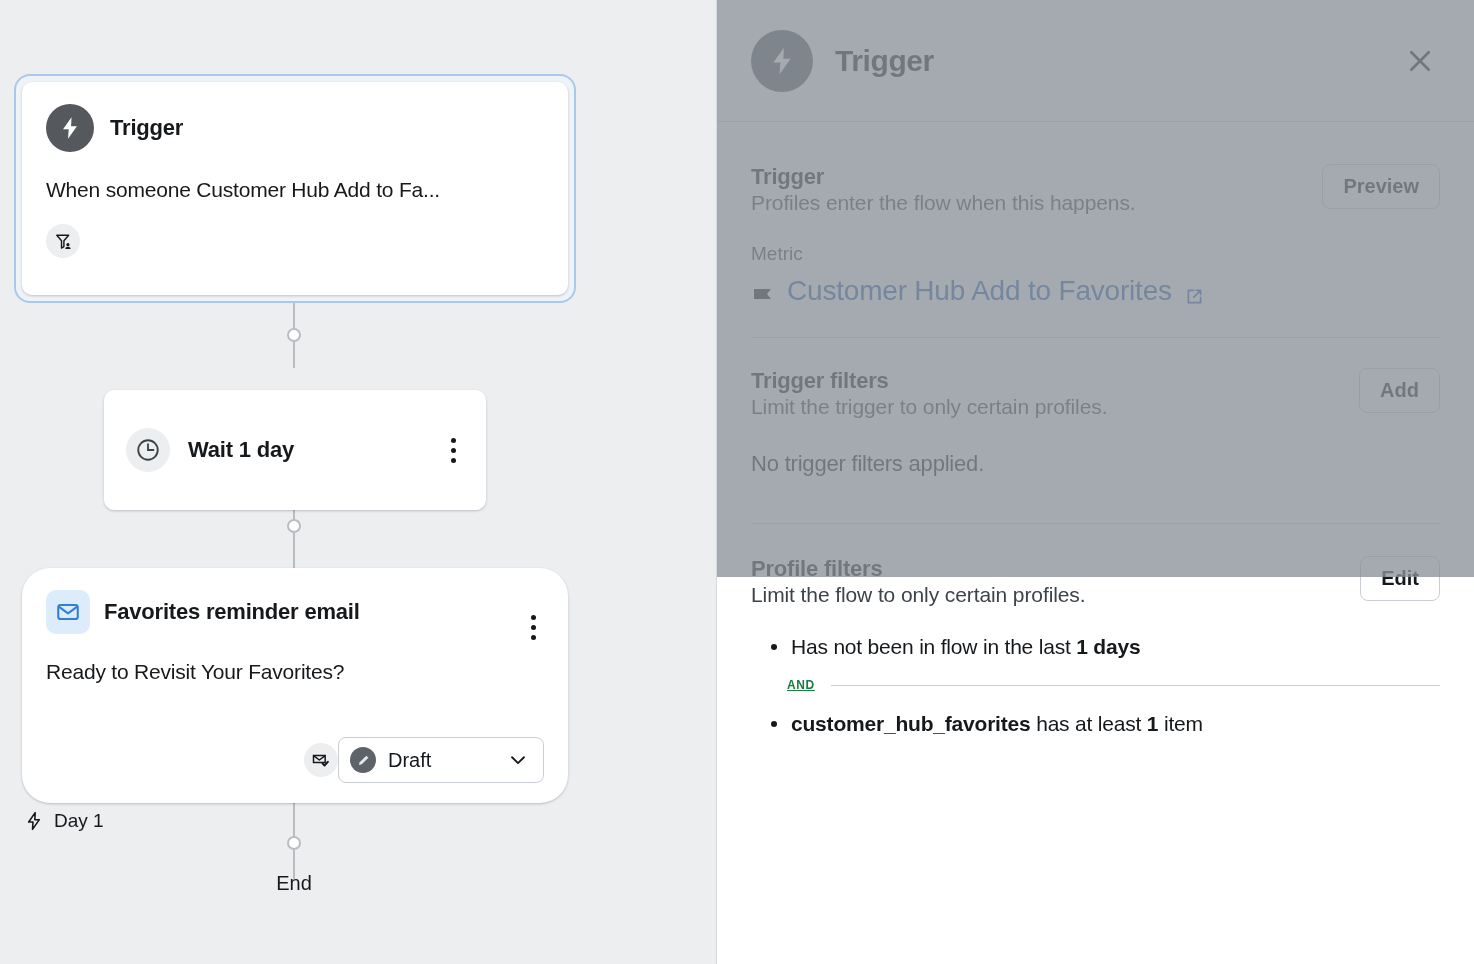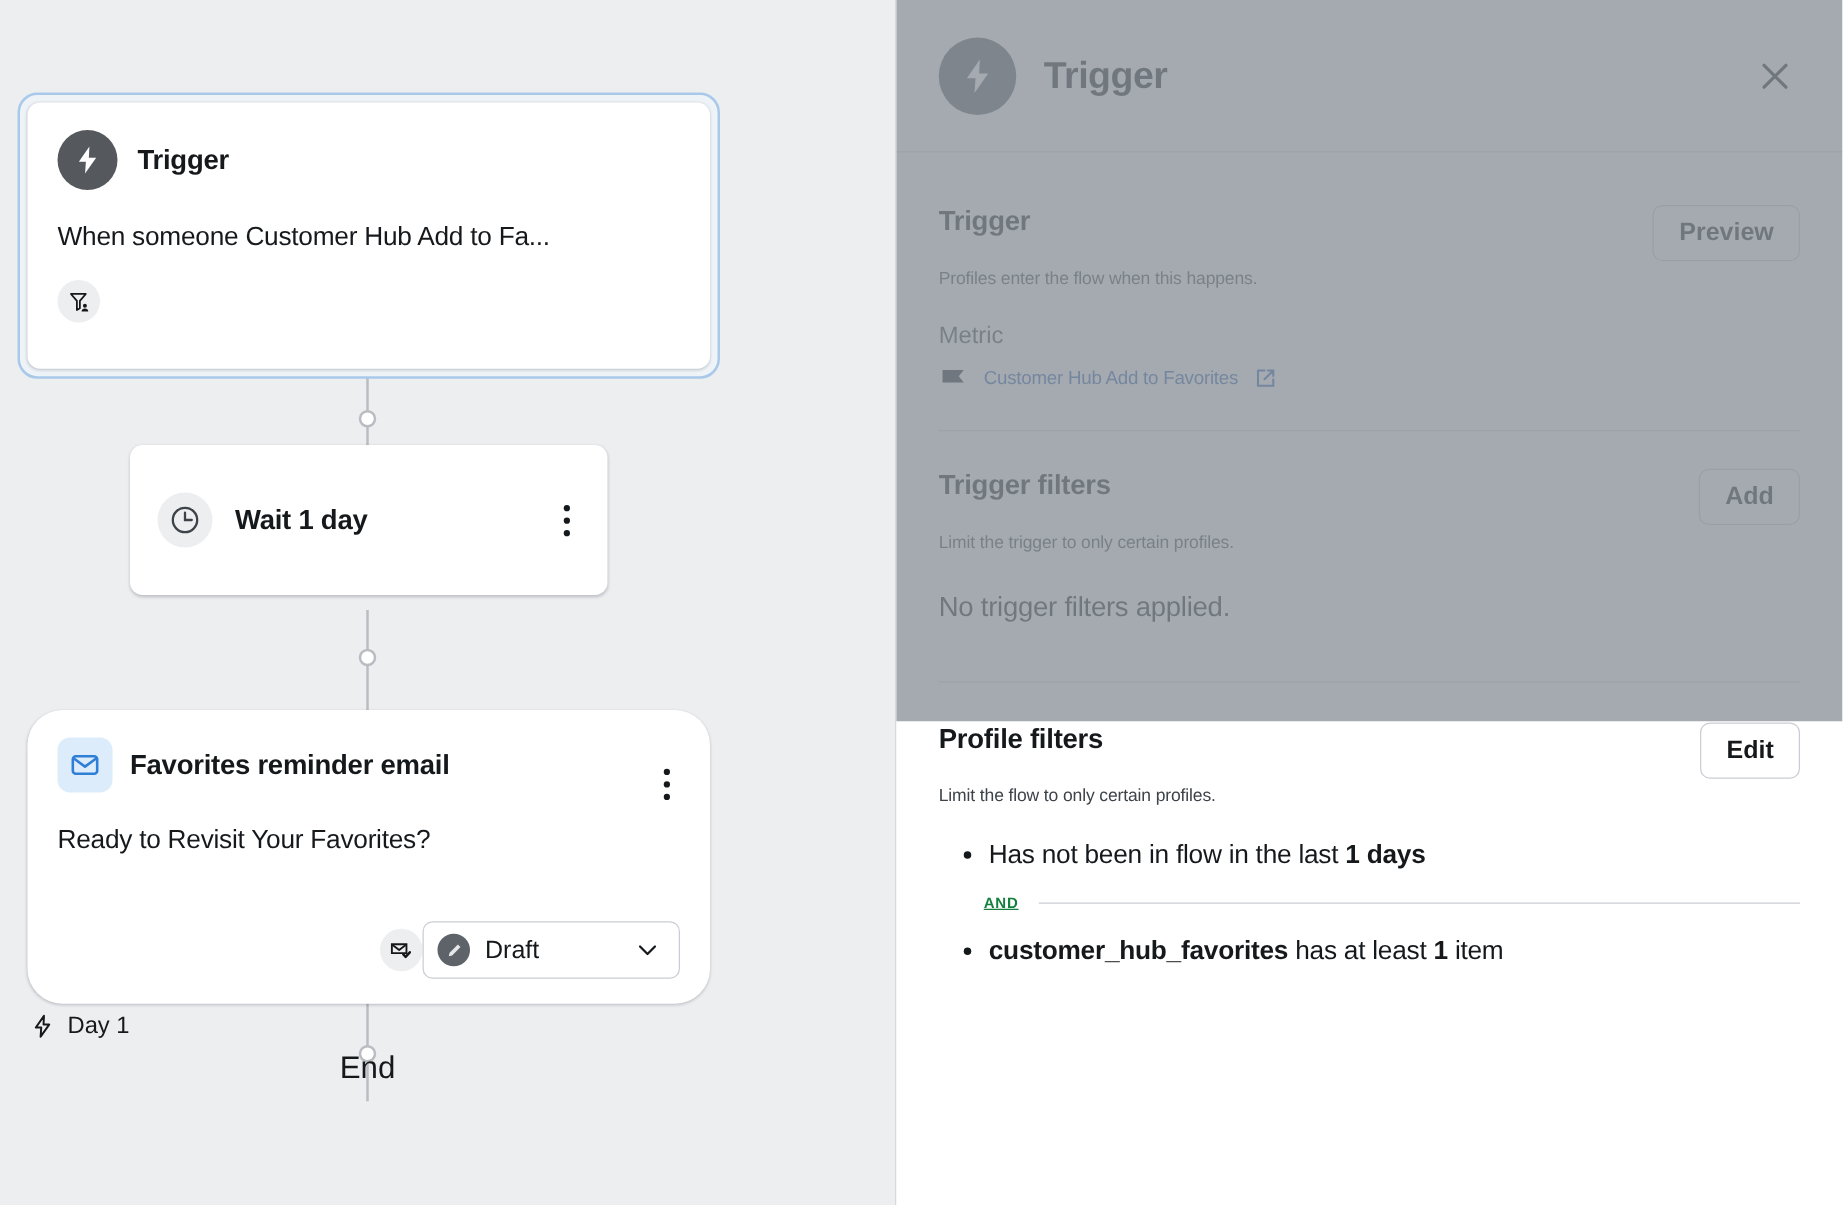--- a/index.html
+++ b/index.html
@@ -62,21 +62,21 @@
     margin-top: 26px; font-size: 21px; color: #16191c; letter-spacing: -.2px;
     white-space: nowrap; overflow: hidden;
   }
   .chip-icon {
     margin-top: 22px;
     width: 34px; height: 34px; border-radius: 50%;
     background: #eceef0; display: flex; align-items: center; justify-content: center;
   }
 
   
-  #wait-node { left: 104px; top: 356px; width: 382px; text-align: center; }
+  #wait-node { left: 104px; top: 390px; width: 382px; text-align: center; }
   #wait-card {
     position: relative; width: 382px; height: 120px;
     display: flex; align-items: center; padding: 0 22px 0 22px;
   }
   .avatar-light {
     width: 44px; height: 44px; border-radius: 50%;
     background: #eceef0; display: flex; align-items: center; justify-content: center;
     flex: 0 0 auto;
   }
   #wait-card .card-title { margin-left: 18px; }
@@ -111,22 +111,22 @@
     display: flex; align-items: center; justify-content: center; flex: 0 0 auto;
   }
   .status-label { font-size: 20px; color: #16191c; flex: 1 1 auto; }
 
   .day-label {
     position: absolute; left: 24px; top: 810px;
     display: flex; align-items: center; gap: 10px;
     font-size: 19px; color: #16191c;
   }
   .end-label {
-    position: absolute; left: 294px; top: 840px; transform: translateX(-50%);
-    font-size: 25px; color: #16191c;
+    position: absolute; left: 294px; top: 872px; transform: translateX(-50%);
+    font-size: 20px; color: #16191c;
   }
 
   
   #panel {
     position: absolute; left: 716px; top: 0;
     width: 758px; height: 964px;
     background: #ffffff;
     border-left: 1px solid #d5d8dc;
     overflow: hidden;
   }
@@ -144,31 +144,31 @@
     position: absolute; right: 34px; top: 50%; transform: translateY(-50%);
     width: 40px; height: 40px; display: flex; align-items: center; justify-content: center;
     cursor: pointer;
   }
 
   .section { padding: 0 34px; }
   .section-head {
     display: flex; align-items: flex-start; justify-content: space-between; gap: 18px;
   }
   .section-title { font-size: 22px; font-weight: bold; color: #16191c; letter-spacing: -.2px; }
-  .section-sub { margin-top: 24px; font-size: 14px; color: #3d4349; letter-spacing: -.1px; }
+  .section-sub { margin-top: 1px; font-size: 21px; color: #3d4349; letter-spacing: -.1px; }
   .btn-outline {
     border: 1px solid #c9ced4; border-radius: 8px; background: transparent;
     font-family: "Liberation Sans", sans-serif;
     font-size: 20px; font-weight: bold; color: #16191c;
     padding: 10px 20px; cursor: pointer; white-space: nowrap; flex: 0 0 auto;
   }
   .field-label { margin-top: 28px; font-size: 19px; color: #3d4349; }
   .metric-link {
-    margin-top: 10px; display: flex; align-items: center; gap: 12px;
-    font-size: 15px; color: #2a5db0; letter-spacing: -.2px; cursor: pointer;
+    margin-top: 10px; display: flex; align-items: flex-end; gap: 12px;
+    font-size: 28px; color: #2a5db0; letter-spacing: -.2px; cursor: pointer;
   }
   .hr { height: 1px; background: #d5d8dc; margin: 30px 34px 0 34px; }
   .empty-note { margin-top: 32px; font-size: 22px; color: #16191c; letter-spacing: -.2px; }
 
   
   #panel-dim {
     position: absolute; left: 0; top: 0; width: 758px; height: 577px;
     background: #8b929a; opacity: .78; pointer-events: none;
   }
 

